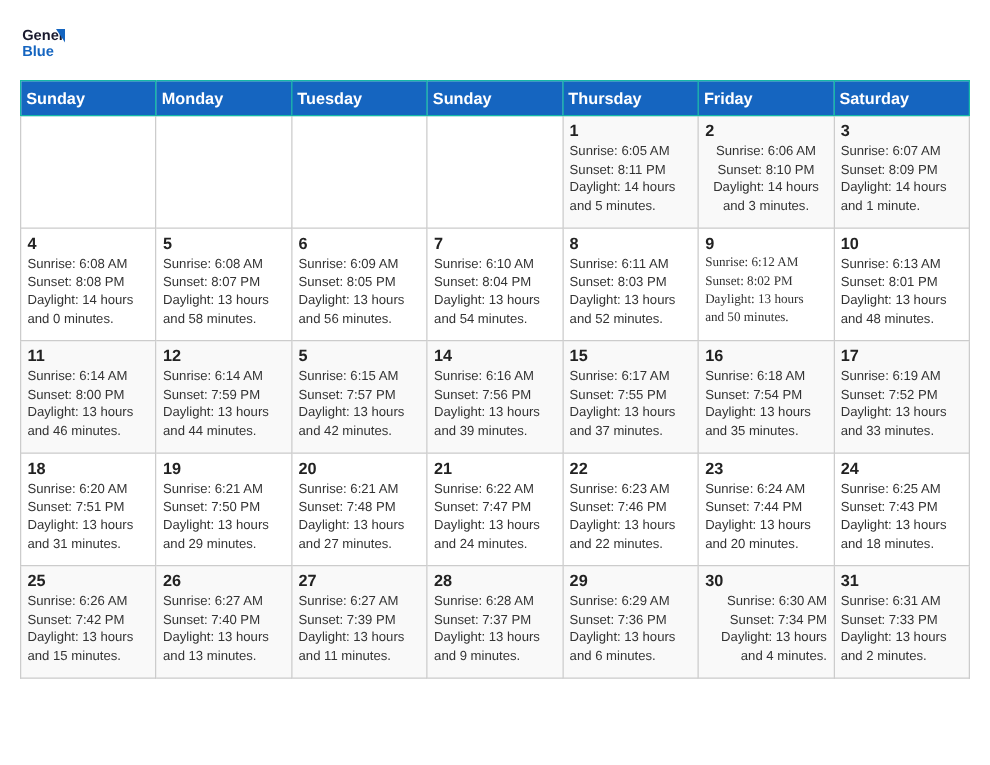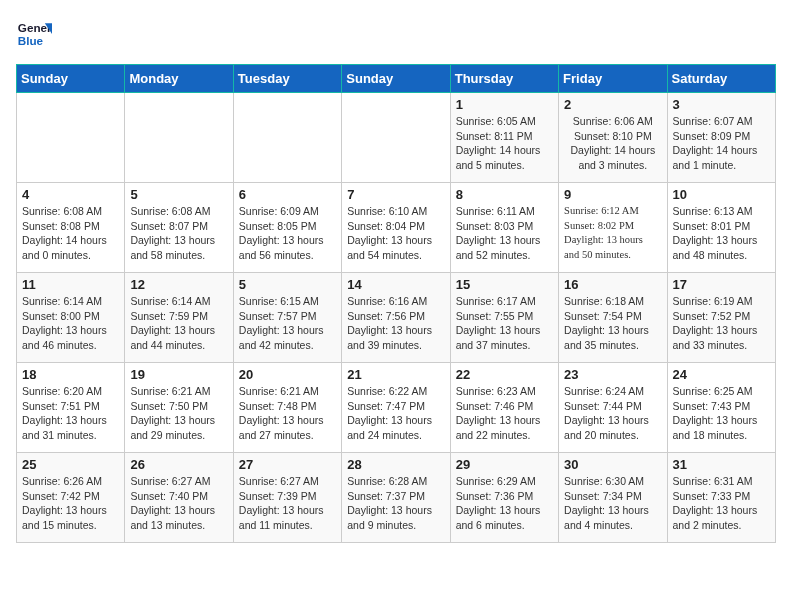--- a/index.html
+++ b/index.html
@@ -318,21 +318,21 @@
         </td>
         <td>
           <div class="day-number">29</div>
           <div class="day-info" style="white-space: pre-line;">Sunrise: 6:29 AM
 Sunset: 7:36 PM
 Daylight: 13 hours
 and 6 minutes.</div>
         </td>
         <td>
           <div class="day-number">30</div>
-          <div class="day-info" style="white-space: pre-line;">Sunrise: 6:30 AM
+          <div class="day-info" style="white-space: pre-line; text-align: right;">Sunrise: 6:30 AM
 Sunset: 7:34 PM
 Daylight: 13 hours
 and 4 minutes.</div>
         </td>
         <td>
           <div class="day-number">31</div>
           <div class="day-info" style="white-space: pre-line;">Sunrise: 6:31 AM
 Sunset: 7:33 PM
 Daylight: 13 hours
 and 2 minutes.</div>

